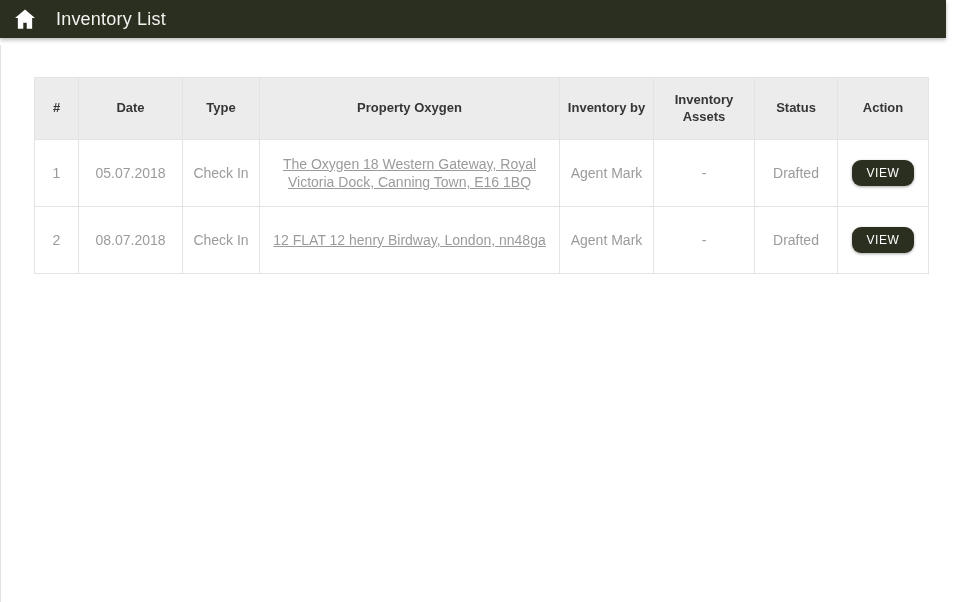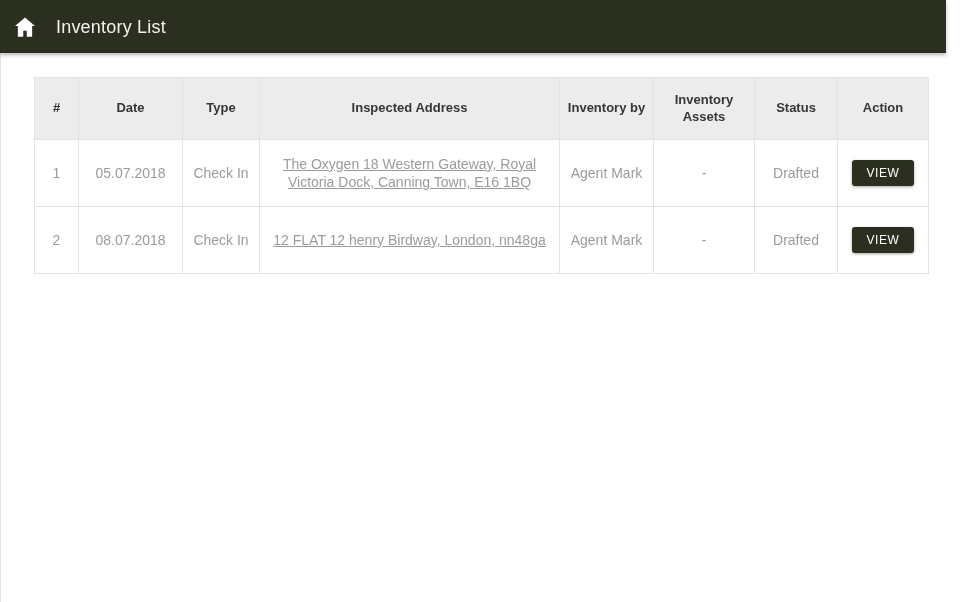--- a/index.html
+++ b/index.html
@@ -14,21 +14,21 @@
     overflow: hidden;
     position: relative;
   }
 
   
   #app-bar {
     position: absolute;
     left: 0;
     top: 0;
     width: 946px;
-    height: 53px;
+    height: 38px;
     background: #2b2f20;
     display: flex;
     align-items: center;
     box-sizing: border-box;
     padding-left: 10px;
     box-shadow: 0 2px 4px rgba(0,0,0,0.28);
     z-index: 5;
   }
   #home-icon {
     width: 26px;
@@ -124,21 +124,21 @@
   
   .view-button {
     display: inline-block;
     background: #2b2f20;
     color: #ffffff;
     font-family: "Liberation Sans", sans-serif;
     font-size: 12px;
     font-weight: 400;
     letter-spacing: 0.6px;
     border: none;
-    border-radius: 3px;
+    border-radius: 9px;
     padding: 7px 14px 7px 14px;
     min-width: 58px;
     cursor: pointer;
     box-shadow: 0 1px 3px rgba(0,0,0,0.35);
     line-height: 1;
   }
 </style>
 </head>
 <body>
 
@@ -163,21 +163,21 @@
         <col class="c-insp">
           <col class="c-assets">
           <col class="c-status">
           <col class="c-action">
       </colgroup>
       <thead>
         <tr>
           <th>#</th>
           <th>Date</th>
           <th>Type</th>
-          <th>Inspected Address</th>
+          <th>Property Oxygen</th>
           <th>Inventory by</th>
           <th>Inventory Assets</th>
           <th>Status</th>
           <th>Action</th>
         </tr>
       </thead>
       <tbody>
         <tr>
           <td class="cell-index">1</td>
           <td>05.07.2018</td>

